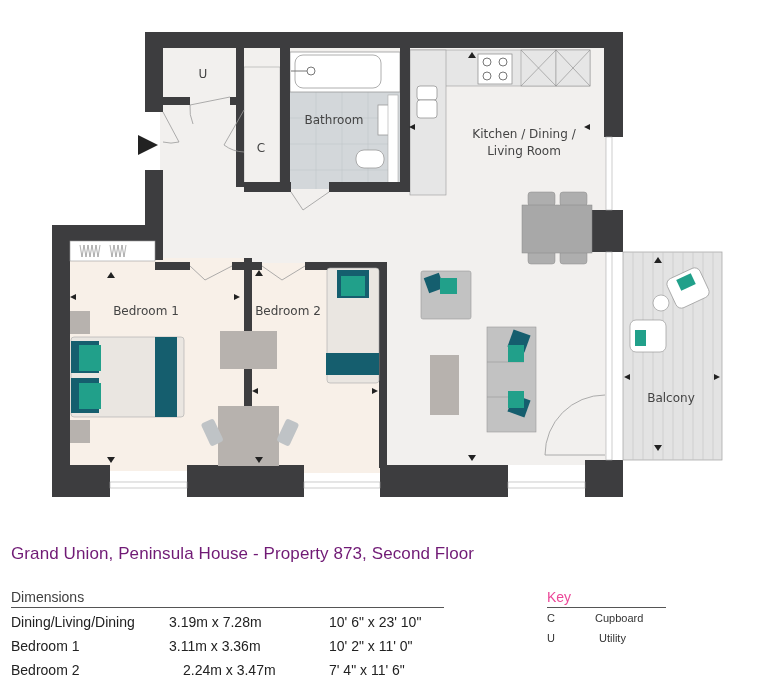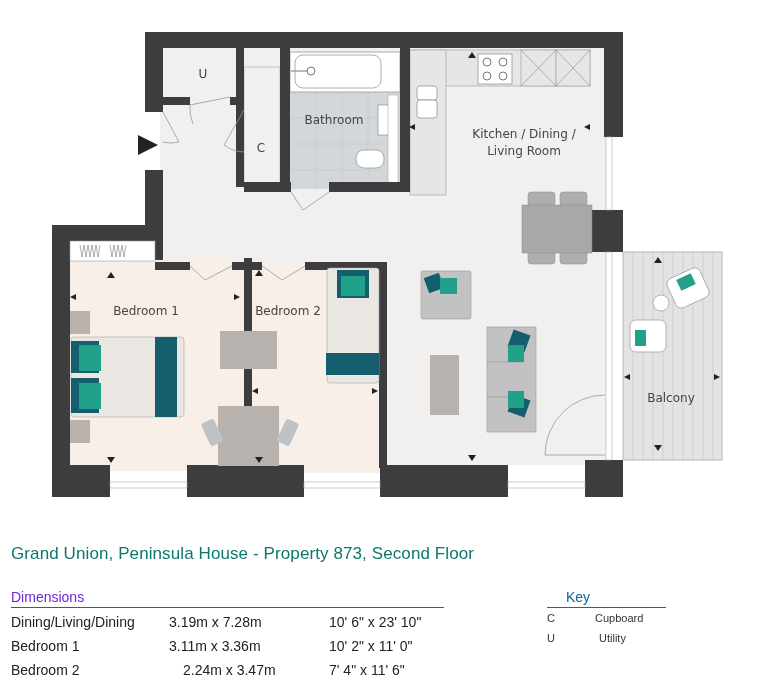--- a/index.html
+++ b/index.html
@@ -1,24 +1,24 @@
 <!DOCTYPE html>
 <html><head>
 <meta charset="utf-8">
 <style>
   html,body{margin:0;padding:0;background:#ffffff;}
   body{width:771px;height:678px;position:relative;overflow:hidden;font-family:"Liberation Sans",sans-serif;color:#222;}
   #plan{position:absolute;left:0;top:0;width:771px;height:520px;}
   .room-label{font-family:"DejaVu Sans",sans-serif;font-size:12px;fill:#444;}
-  .title{position:absolute;left:11px;top:544px;font-size:17px;color:#0f766e;letter-spacing:0.1px;}
-  .dims-head{position:absolute;left:11px;top:589px;font-size:14px;color:#6d28d9;}
+  .title{position:absolute;left:11px;top:544px;font-size:17px;color:#701a75;letter-spacing:0.1px;}
+  .dims-head{position:absolute;left:11px;top:589px;font-size:14px;color:#404040;}
   .dims-rule{position:absolute;left:11px;top:607px;width:433px;height:1px;background:#555;}
   .dims-row{position:absolute;left:11px;font-size:14px;color:#222;}
   .dims-row span{position:absolute;top:0;white-space:nowrap;}
-  .key-head{position:absolute;left:566px;top:589px;font-size:14px;color:#0369a1;}
+  .key-head{position:absolute;left:547px;top:589px;font-size:14px;color:#ec4899;}
   .key-rule{position:absolute;left:547px;top:607px;width:119px;height:1px;background:#555;}
   .key-row{position:absolute;left:547px;font-size:11px;color:#333;}
   .key-row span{position:absolute;top:0;white-space:nowrap;}
 </style>
 </head>
 <body>
 
 <svg id="plan" viewBox="0 0 771 520" xmlns="http://www.w3.org/2000/svg">
 
   <g>

